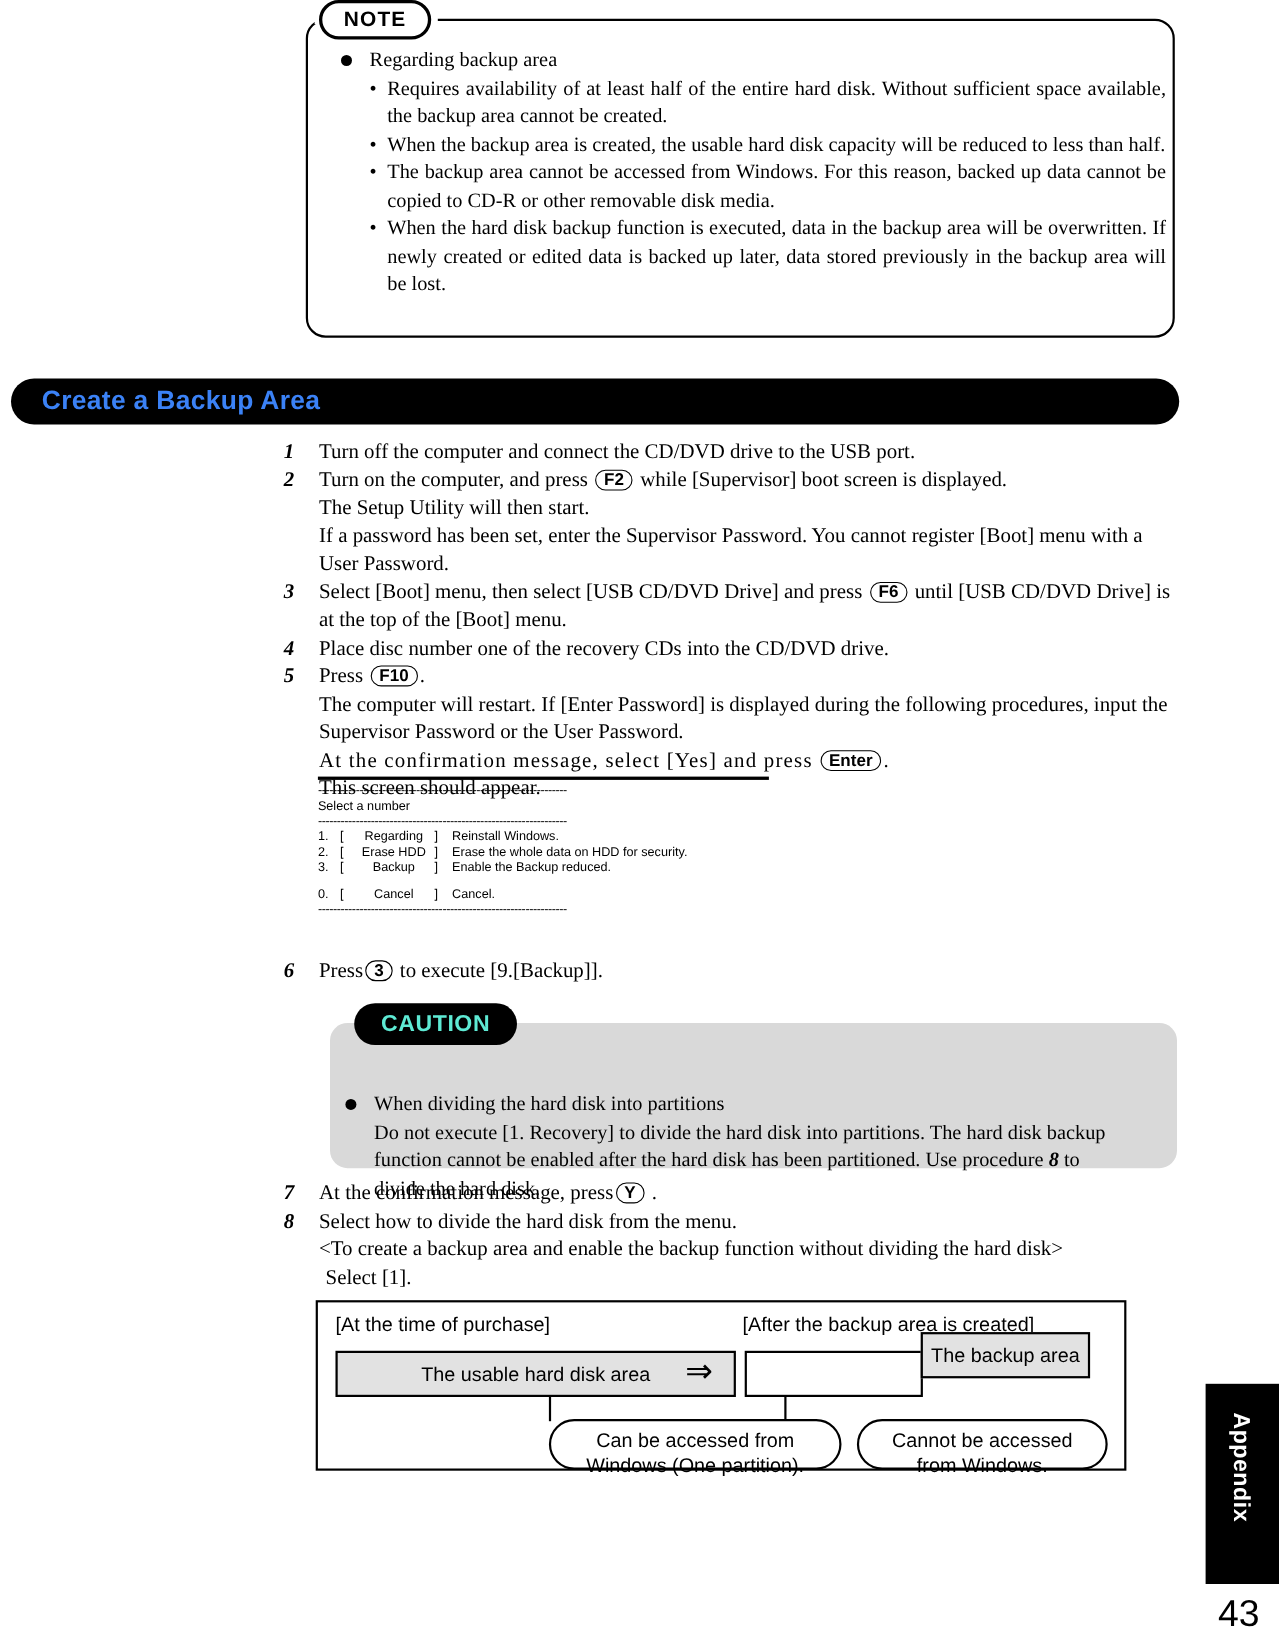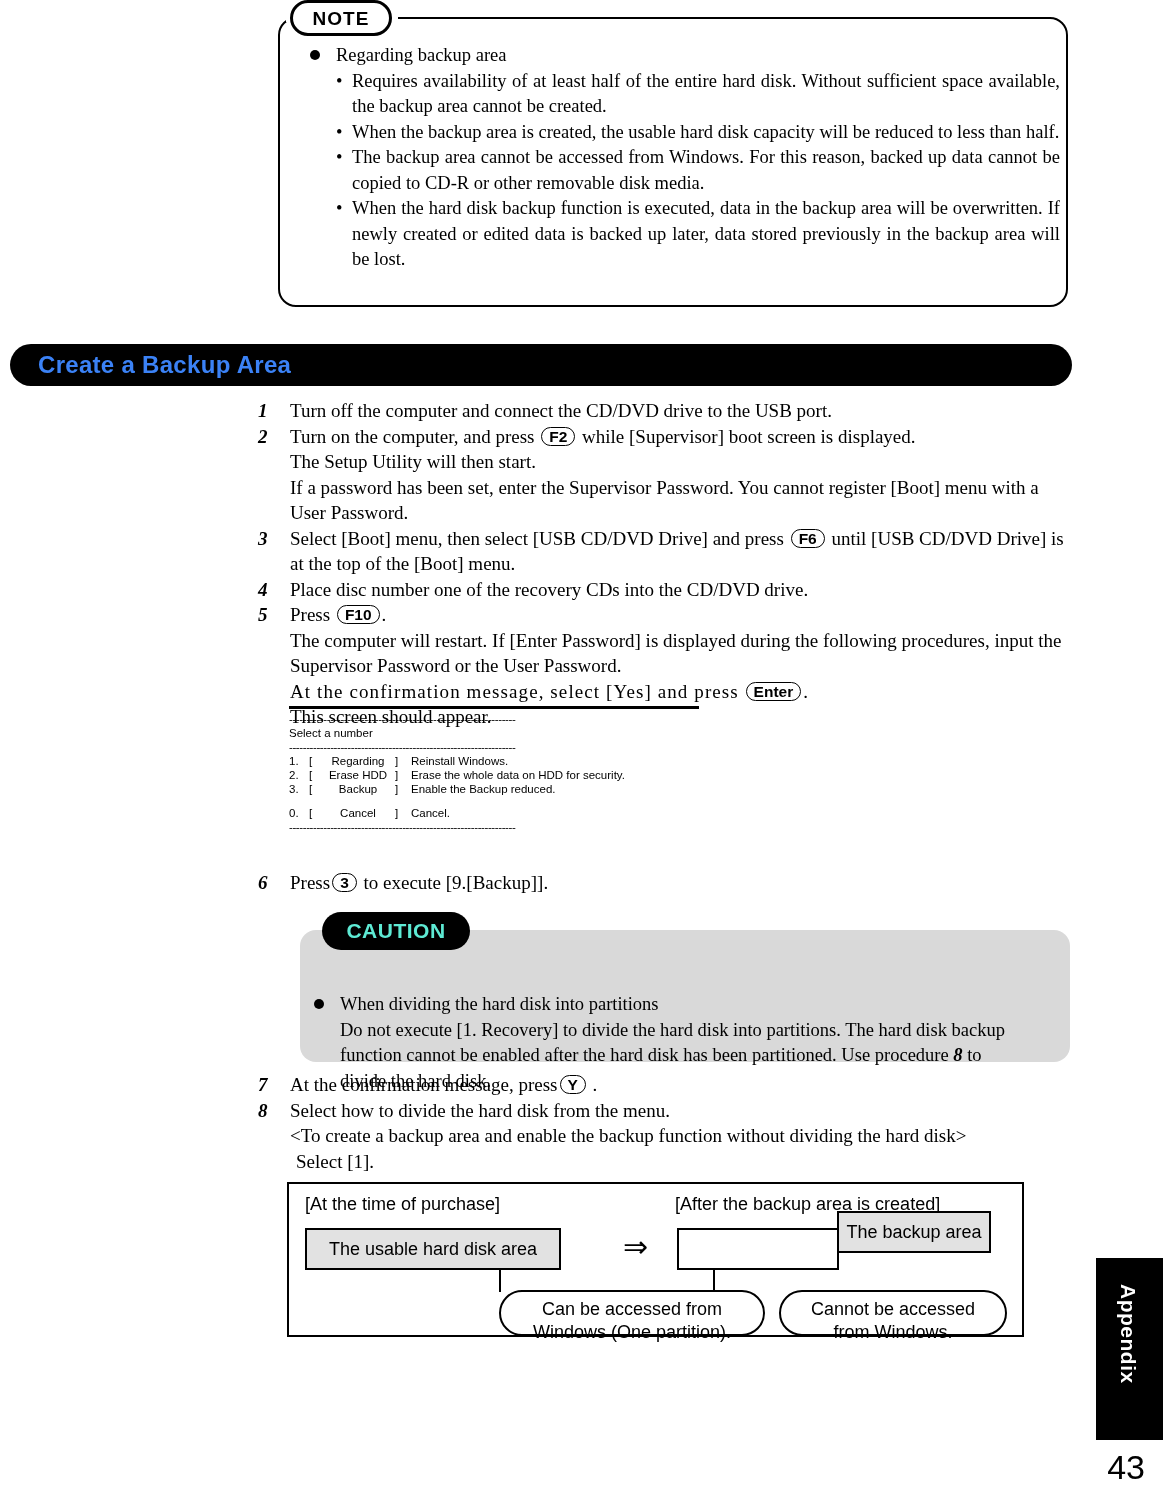--- a/index.html
+++ b/index.html
@@ -446,21 +446,21 @@
     <div>Select how to divide the hard disk from the menu.</div>
     <div>&lt;To create a backup area and enable the backup function without dividing the hard disk&gt;</div>
     <div style="padding-left:6px">Select [1].</div>
   </div>
 </div>
 
 <div class="diagram">
   <div class="dg-label" style="left:16px; top:10px;">[At the time of purchase]</div>
   <div class="dg-label" style="left:386px; top:10px;">[After the backup area is created]</div>
 
-  <div class="dg-bar" style="left:16px; top:44px; width:256px; height:42px; line-height:38px;">The usable hard disk area</div>
+  <div class="dg-bar" style="left:16px; top:44px; width:364px; height:42px; line-height:38px;">The usable hard disk area</div>
 
   <div class="dg-arrow" style="left:334px; top:48px;">⇒</div>
 
   <div class="dg-bar white" style="left:388px; top:44px; width:162px; height:42px; line-height:38px;"></div>
   <div class="dg-bar" style="left:548px; top:27px; width:154px; height:42px; line-height:38px;">The backup area</div>
 
   <div class="dg-vline" style="left:210px; top:86px; height:22px;"></div>
   <div class="dg-vline" style="left:424px; top:86px; height:50px;"></div>
 
   <div class="dg-oval" style="left:210px; top:106px; width:266px; height:46px;">

